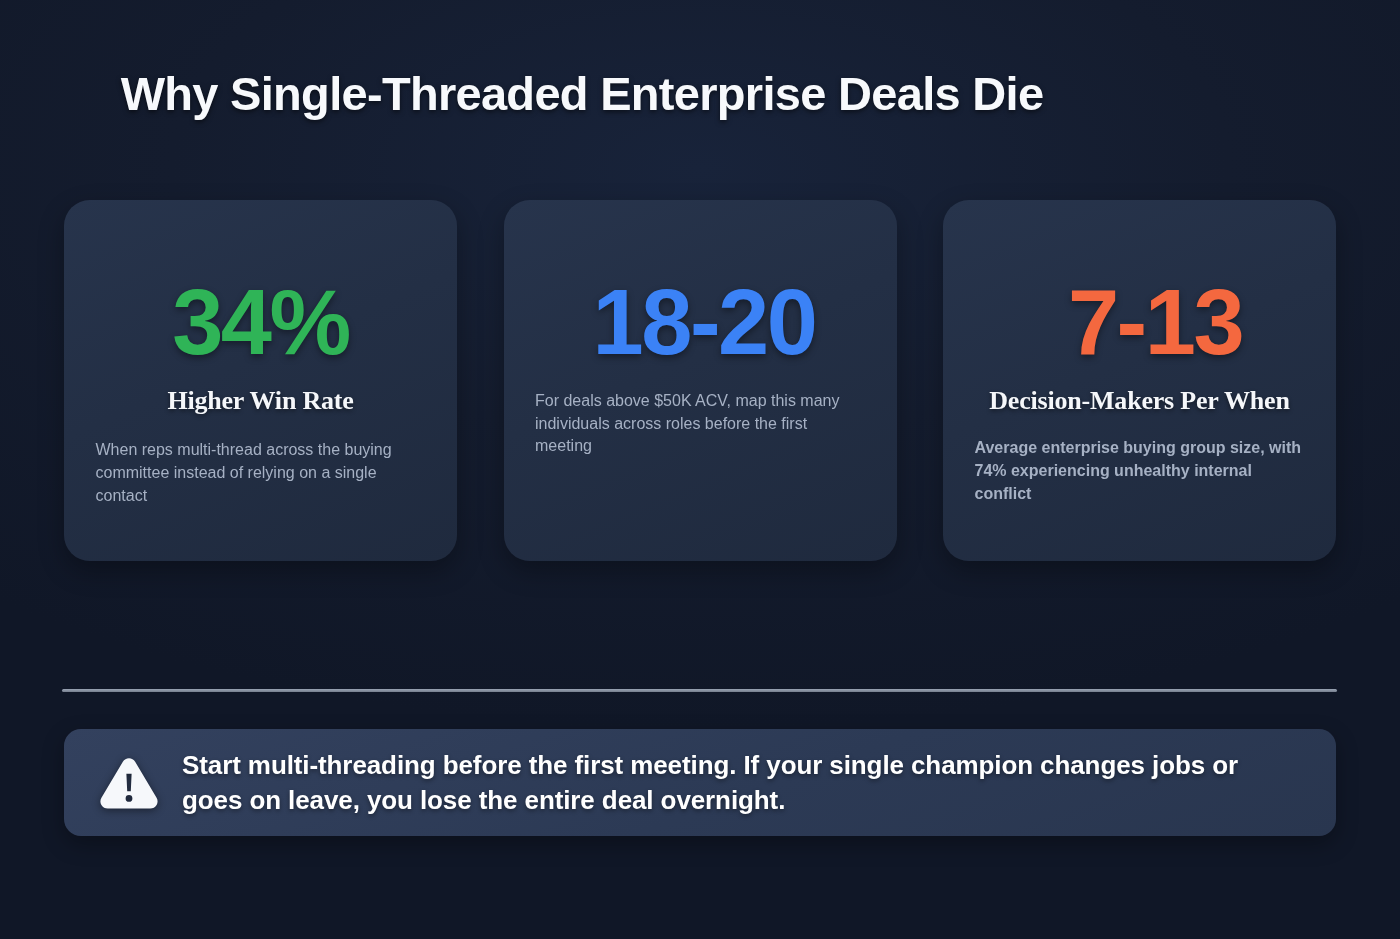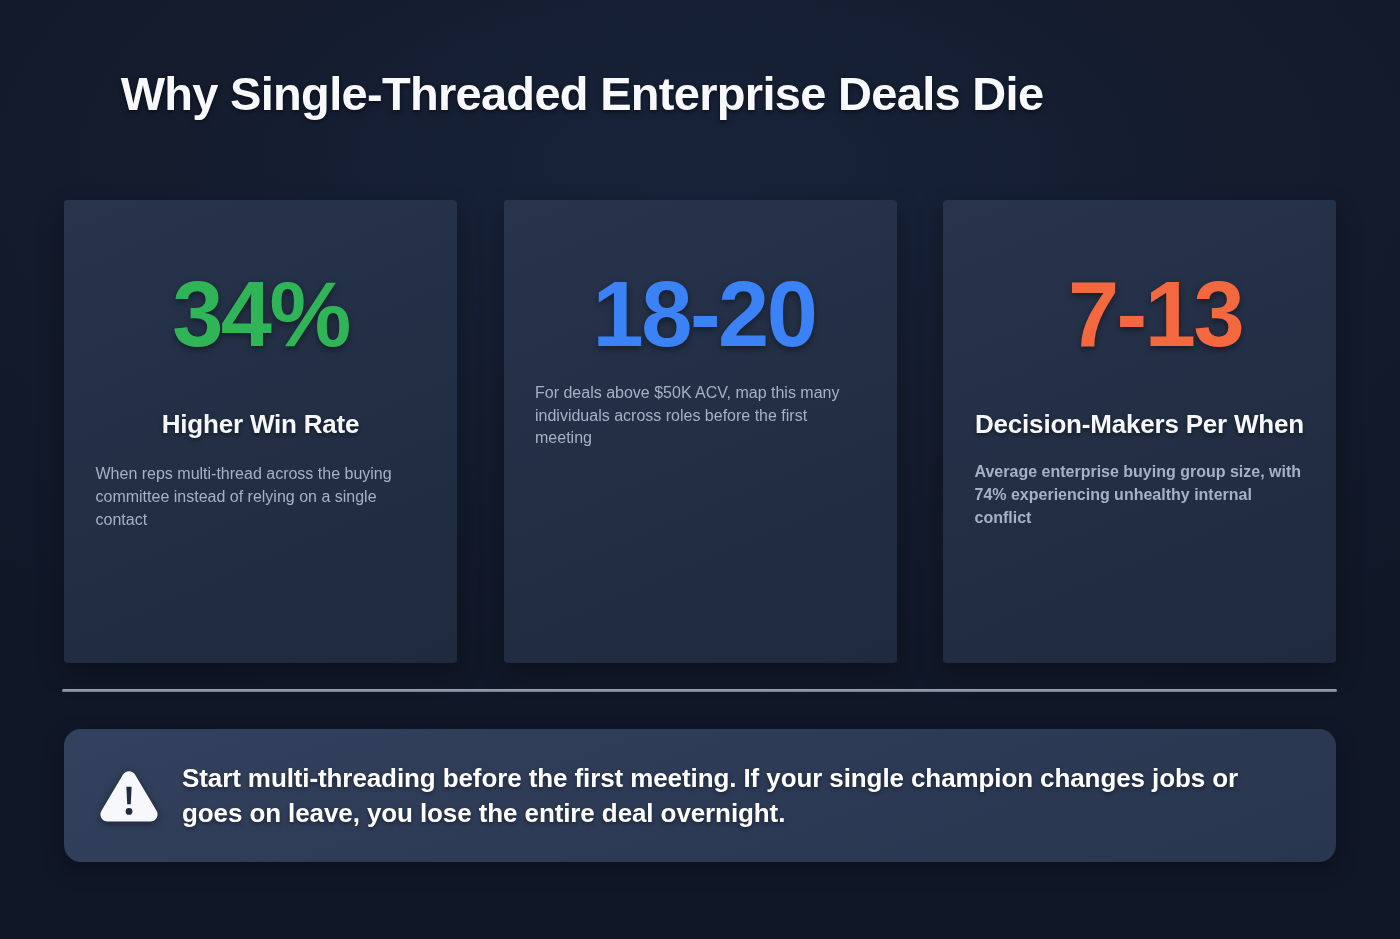--- a/index.html
+++ b/index.html
@@ -41,53 +41,54 @@
     position: absolute;
     top: 200px;
     left: 64px;
     width: 1272px;
     height: 463px;
     display: flex;
     justify-content: space-between;
   }
   .card {
     width: 393px;
-    height: 463px;
+    height: 361px;
     box-sizing: border-box;
-    border-radius: 4px;
+    border-radius: 26px;
     background: linear-gradient(157deg, #27344c 0%, #232f45 45%, #1f2a3e 100%);
     box-shadow: 0 10px 26px rgba(0,0,0,0.30);
-    padding: 6px 20px 0 20px;
+    padding: 14px 20px 0 20px;
     display: flex;
     flex-direction: column;
     align-items: center;
   }
   .stat {
     font-size: 92px;
     font-weight: bold;
     line-height: 1.0;
     letter-spacing: -2.5px;
     margin-top: 62px;
     text-shadow: 0 3px 7px rgba(0,0,0,0.40);
     white-space: nowrap;
   }
   .stat.green  { color: #2fb457; }
   .stat.blue   { color: #3b82f6; margin-left: 8px; }
   .stat.orange { color: #f4683f; margin-left: 31px; }
 
   .card-label {
-    margin-top: 48px;
+    margin-top: 16px;
     font-size: 26px;
     font-weight: bold;
     color: #f5f7fa;
     text-align: left;
     line-height: 1.28;
     letter-spacing: -0.2px;
     text-shadow: 0 2px 4px rgba(0,0,0,0.45);
     max-width: 330px;
+    font-family: Liberation Serif, serif;
   }
   .card-desc {
     margin-top: 22px;
     font-size: 16px;
     color: #a6b1c4;
     text-align: left;
     line-height: 1.42;
     max-width: 330px;
   }
   .card.c2 .card-desc { }
@@ -103,21 +104,21 @@
     border-radius: 2px;
     background: linear-gradient(180deg, #9aa4b4 0%, #767f8e 100%);
   }
 
   
   .callout {
     position: absolute;
     left: 64px;
     top: 729px;
     width: 1272px;
-    height: 133px;
+    height: 107px;
     box-sizing: border-box;
     border-radius: 17px;
     background: linear-gradient(160deg, #33415e 0%, #2c3a55 55%, #29364f 100%);
     box-shadow: 0 8px 22px rgba(0,0,0,0.30);
     display: flex;
     align-items: center;
     padding: 0 40px 0 34px;
   }
   .warn-icon {
     flex: 0 0 auto;

